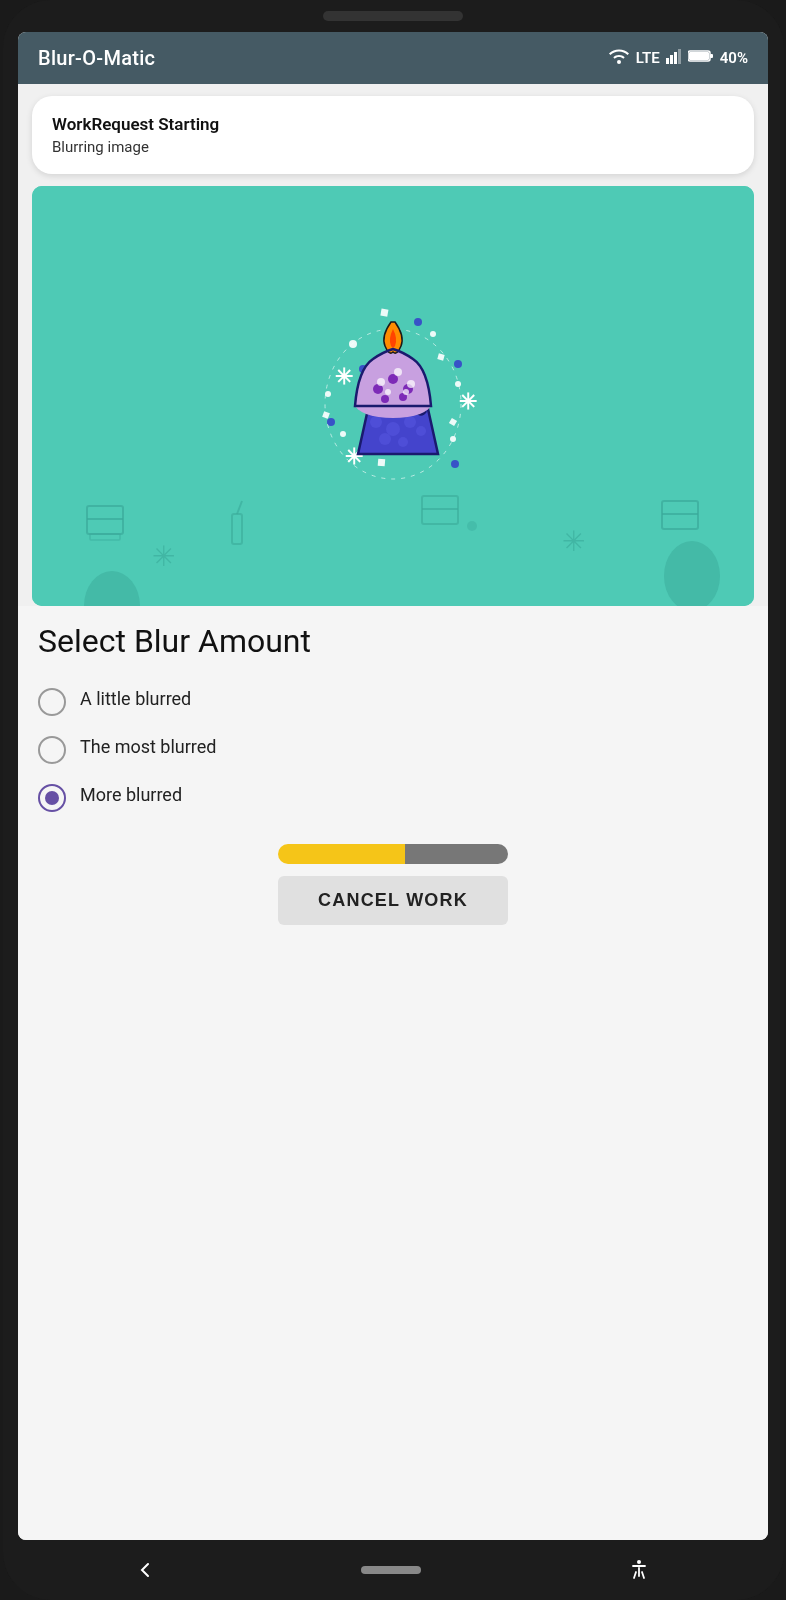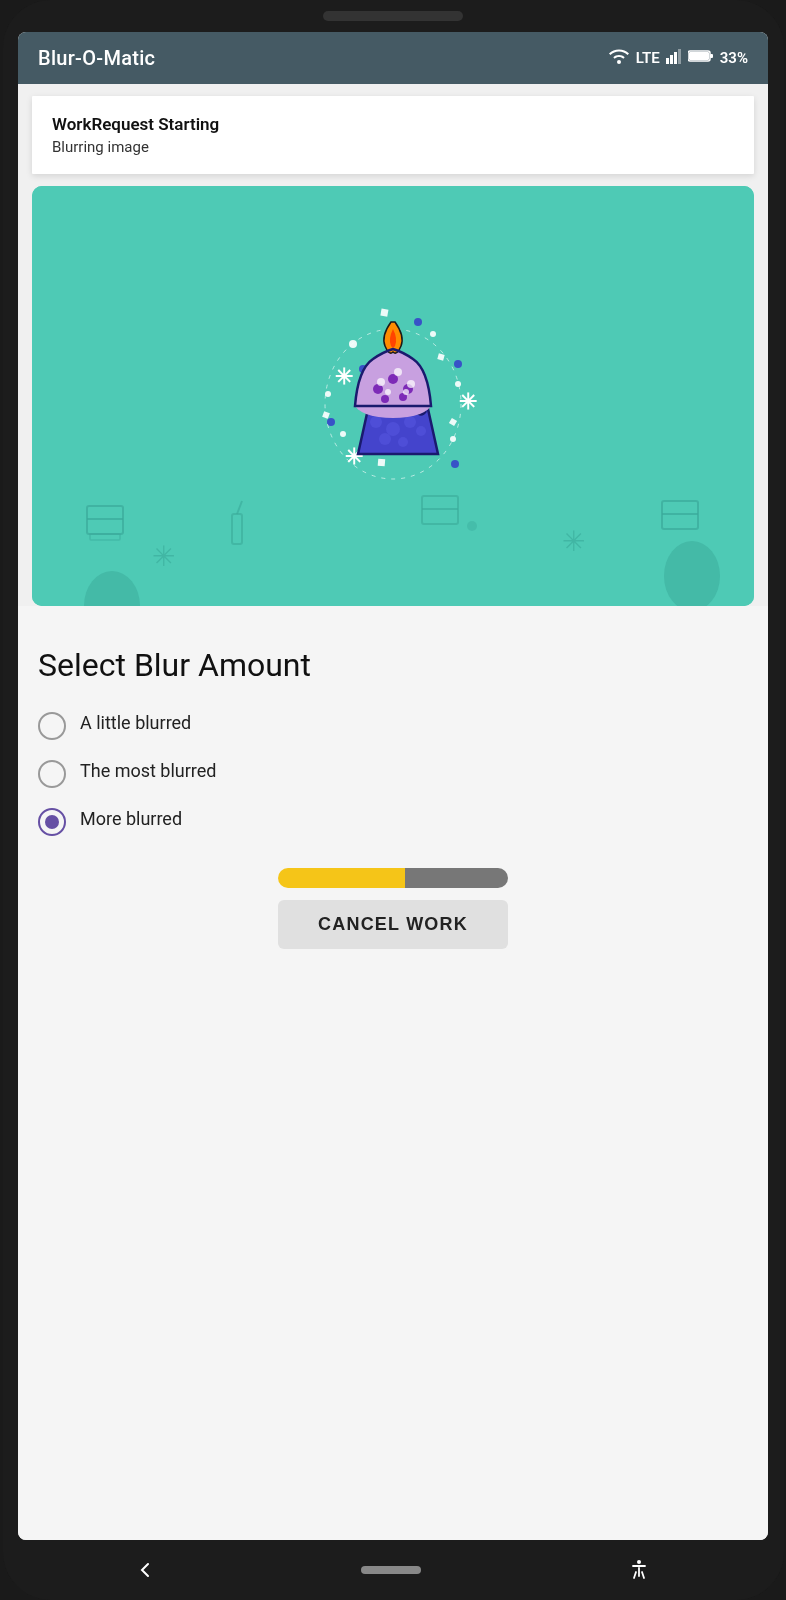--- a/index.html
+++ b/index.html
@@ -77,21 +77,21 @@
       gap: 6px;
       color: white;
       font-size: 15px;
       font-weight: 500;
     }
 
     
     .notification-card {
       background: white;
       margin: 12px 14px;
-      border-radius: 1px;
+      border-radius: 20px;
       padding: 18px 20px;
       box-shadow: 0 2px 6px rgba(0,0,0,0.12);
       flex-shrink: 0;
     }
 
     .notification-title {
       font-size: 17px;
       font-weight: 600;
       color: #111;
       margin-bottom: 4px;
@@ -126,21 +126,21 @@
       position: absolute;
       top: 50%;
       left: 50%;
       transform: translate(-50%, -50%);
     }
 
     
     .controls-area {
       flex: 1;
       background: #f5f5f5;
-      padding: 40px 20px 16px 20px;
+      padding: 16px 20px 16px 20px;
       display: flex;
       flex-direction: column;
     }
 
     .blur-title {
       font-size: 32px;
       font-weight: 400;
       color: #111;
       margin-bottom: 20px;
     }
@@ -295,21 +295,21 @@
           </svg>
         </span>
 
         <span>
           <svg width="26" height="14" viewBox="0 0 26 14" fill="white">
             <rect x="0" y="2" width="22" height="10" rx="2" ry="2" stroke="white" stroke-width="1.5" fill="none"></rect>
             <rect x="1" y="3" width="20" height="8" rx="1" fill="white"></rect>
             <rect x="22" y="5" width="3" height="4" rx="1" fill="white"></rect>
           </svg>
         </span>
-        <span style="color:white;font-size:15px;font-weight:600;">33%</span>
+        <span style="color:white;font-size:15px;font-weight:600;">40%</span>
       </div>
     </div>
 
     <div class="notification-card">
       <div class="notification-title">WorkRequest Starting</div>
       <div class="notification-subtitle">Blurring image</div>
     </div>
 
     <div class="image-container">
       <div class="cupcake-bg">

